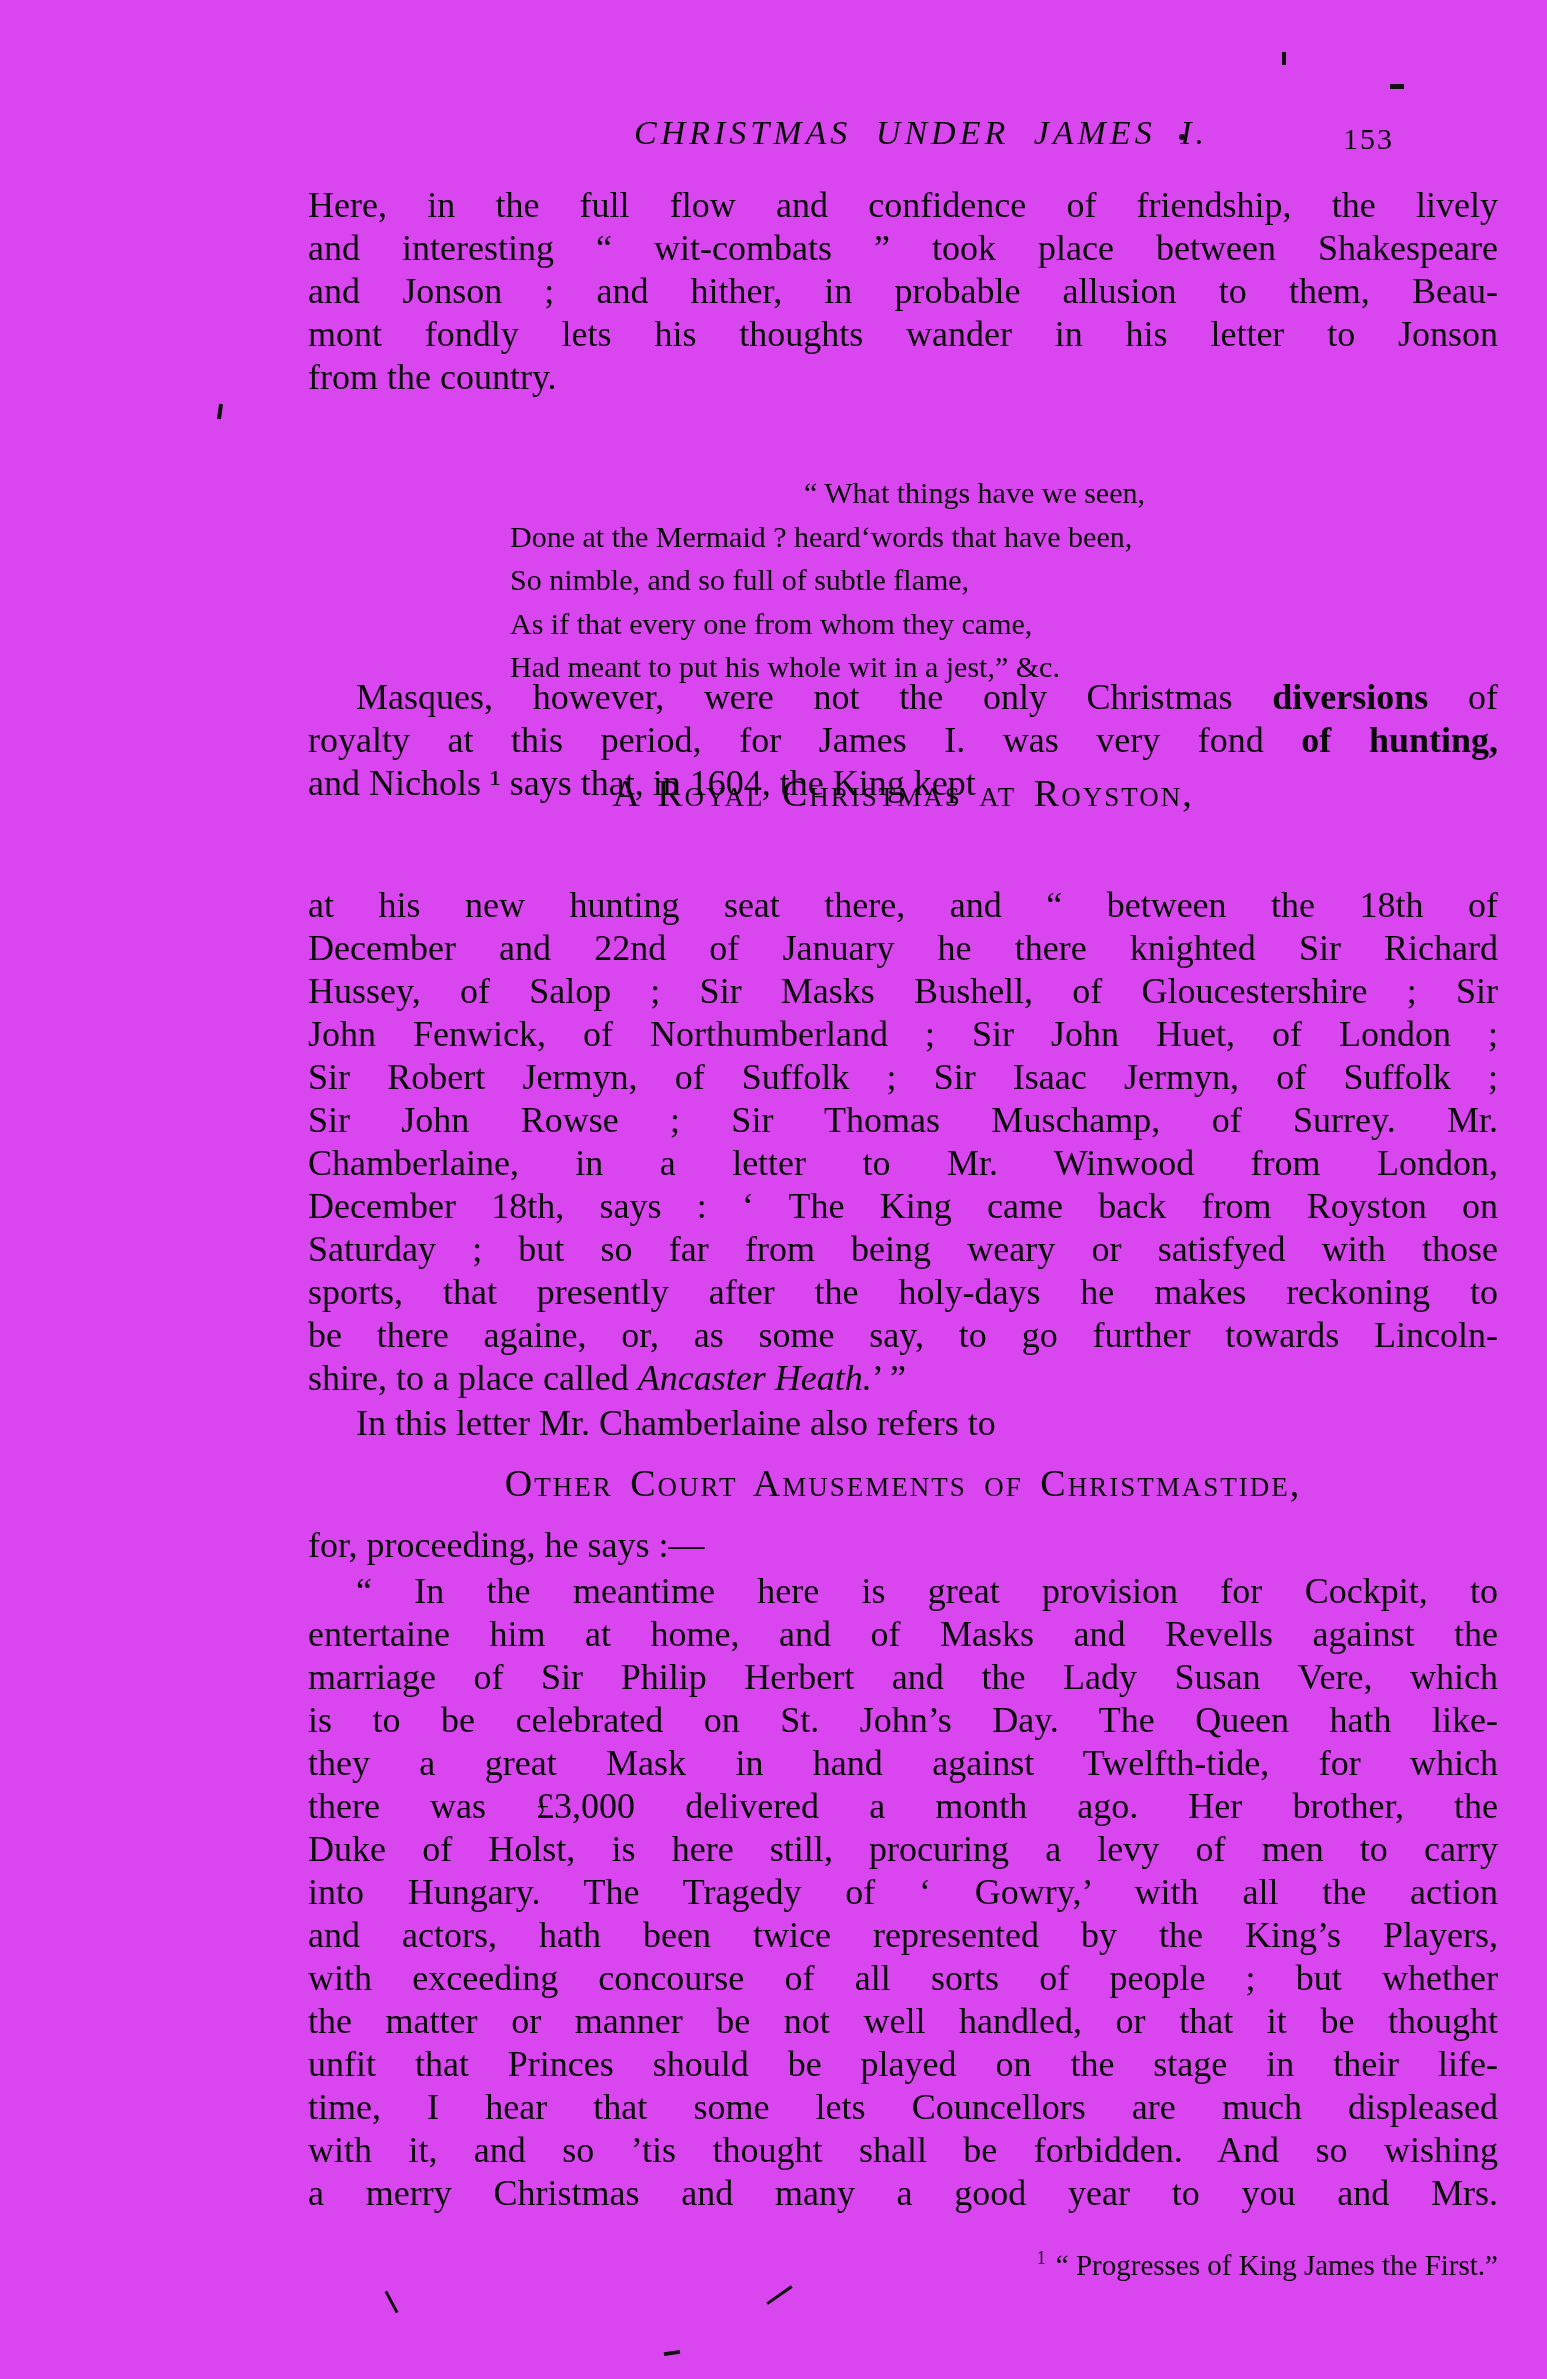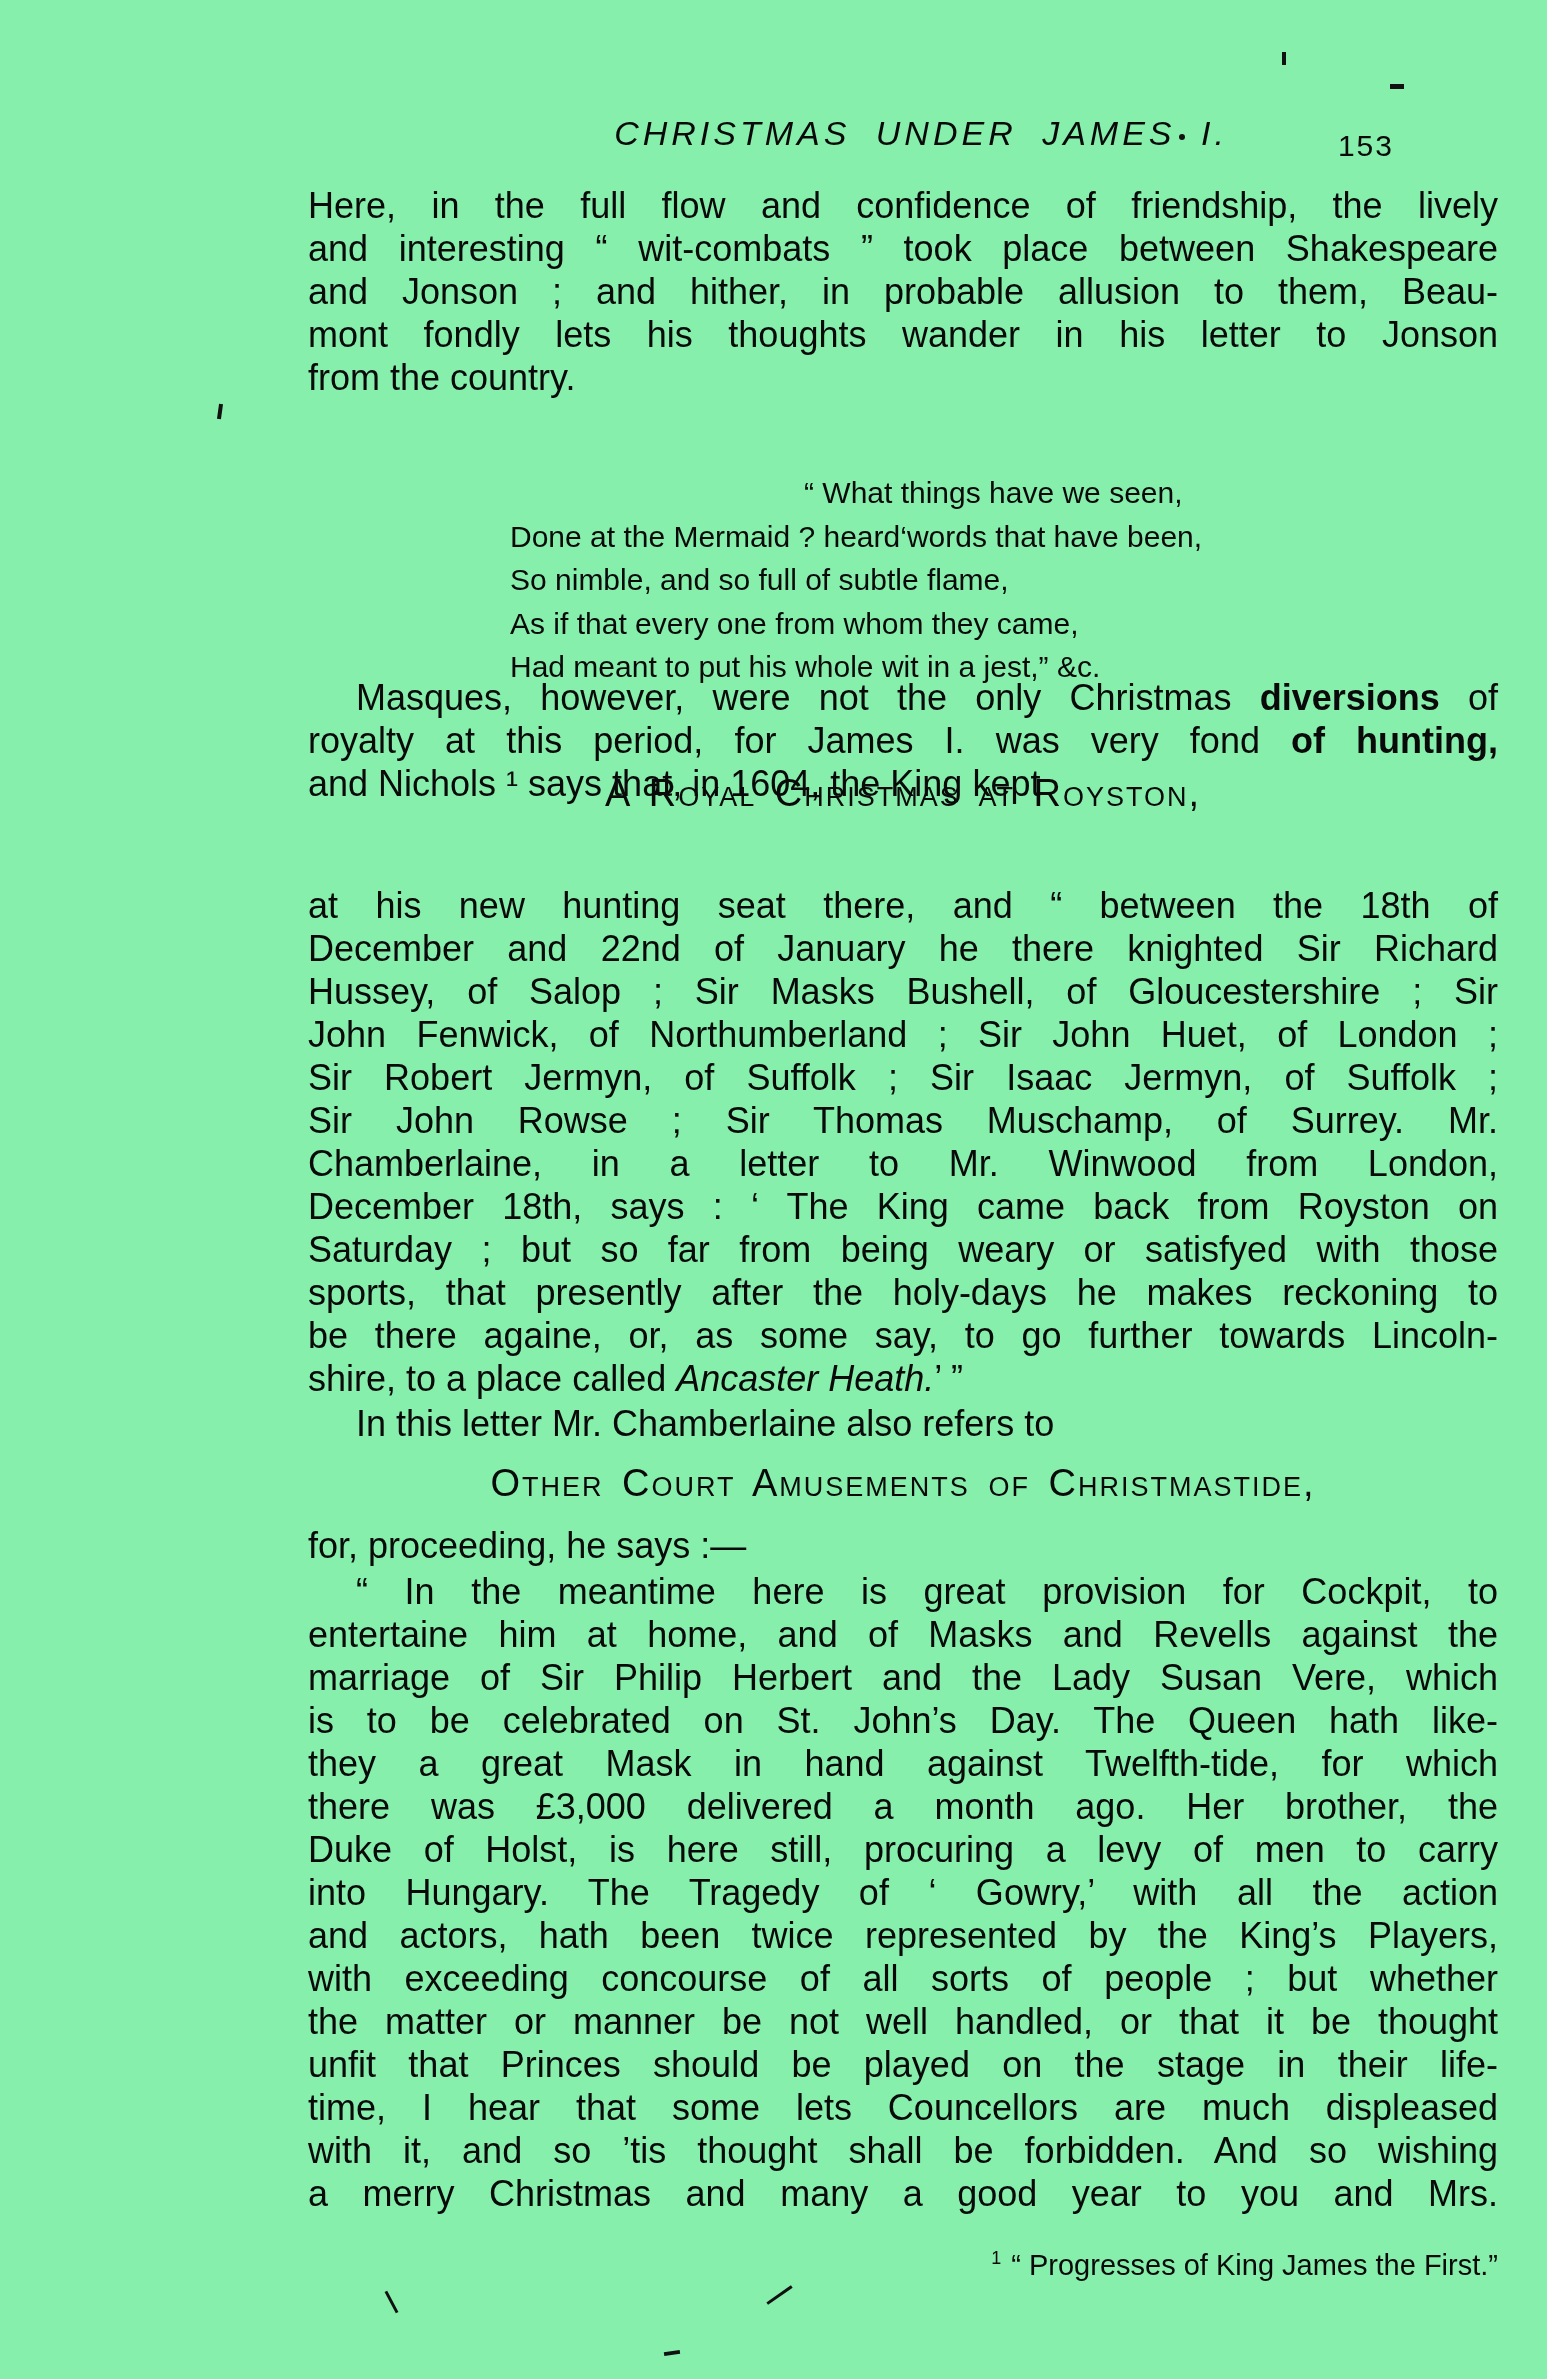--- a/index.html
+++ b/index.html
@@ -1,36 +1,36 @@
 <!DOCTYPE html>
 <html><head>
 <meta charset="utf-8">
 <style>
   html,body{margin:0;padding:0;background:#e8e8e8;}
   .page{
     position:relative;
     width:1547px;height:2379px;
-    background:#86efac;
+    background:#d946ef;
     color:#0a0a0a;
-    font-family:Liberation Sans, sans-serif;
+    font-family:Liberation Serif, serif;
     overflow:hidden;
   }
   
   .header{position:absolute;top:114px;left:308px;width:1190px;height:46px;}
   .running-title{
     text-align:center;
     font-style:italic;
     font-size:34px;
     letter-spacing:4px;
     word-spacing:12px;
     padding-left:36px; 
     white-space:nowrap;
   }
   .pageno{
-    position:absolute;right:104px;top:15px;
+    position:absolute;right:104px;top:8px;
     font-size:30px;letter-spacing:2px;
   }
   
   .block{
     position:absolute;left:308px;width:1190px;
     font-size:36px;line-height:43px;
   }
   .tline{min-height:43px;}
   .tline.j{text-align:justify;text-align-last:justify;-moz-text-align-last:justify;}
   .tline.last{text-align:justify;text-align-last:left;-moz-text-align-last:left;}

